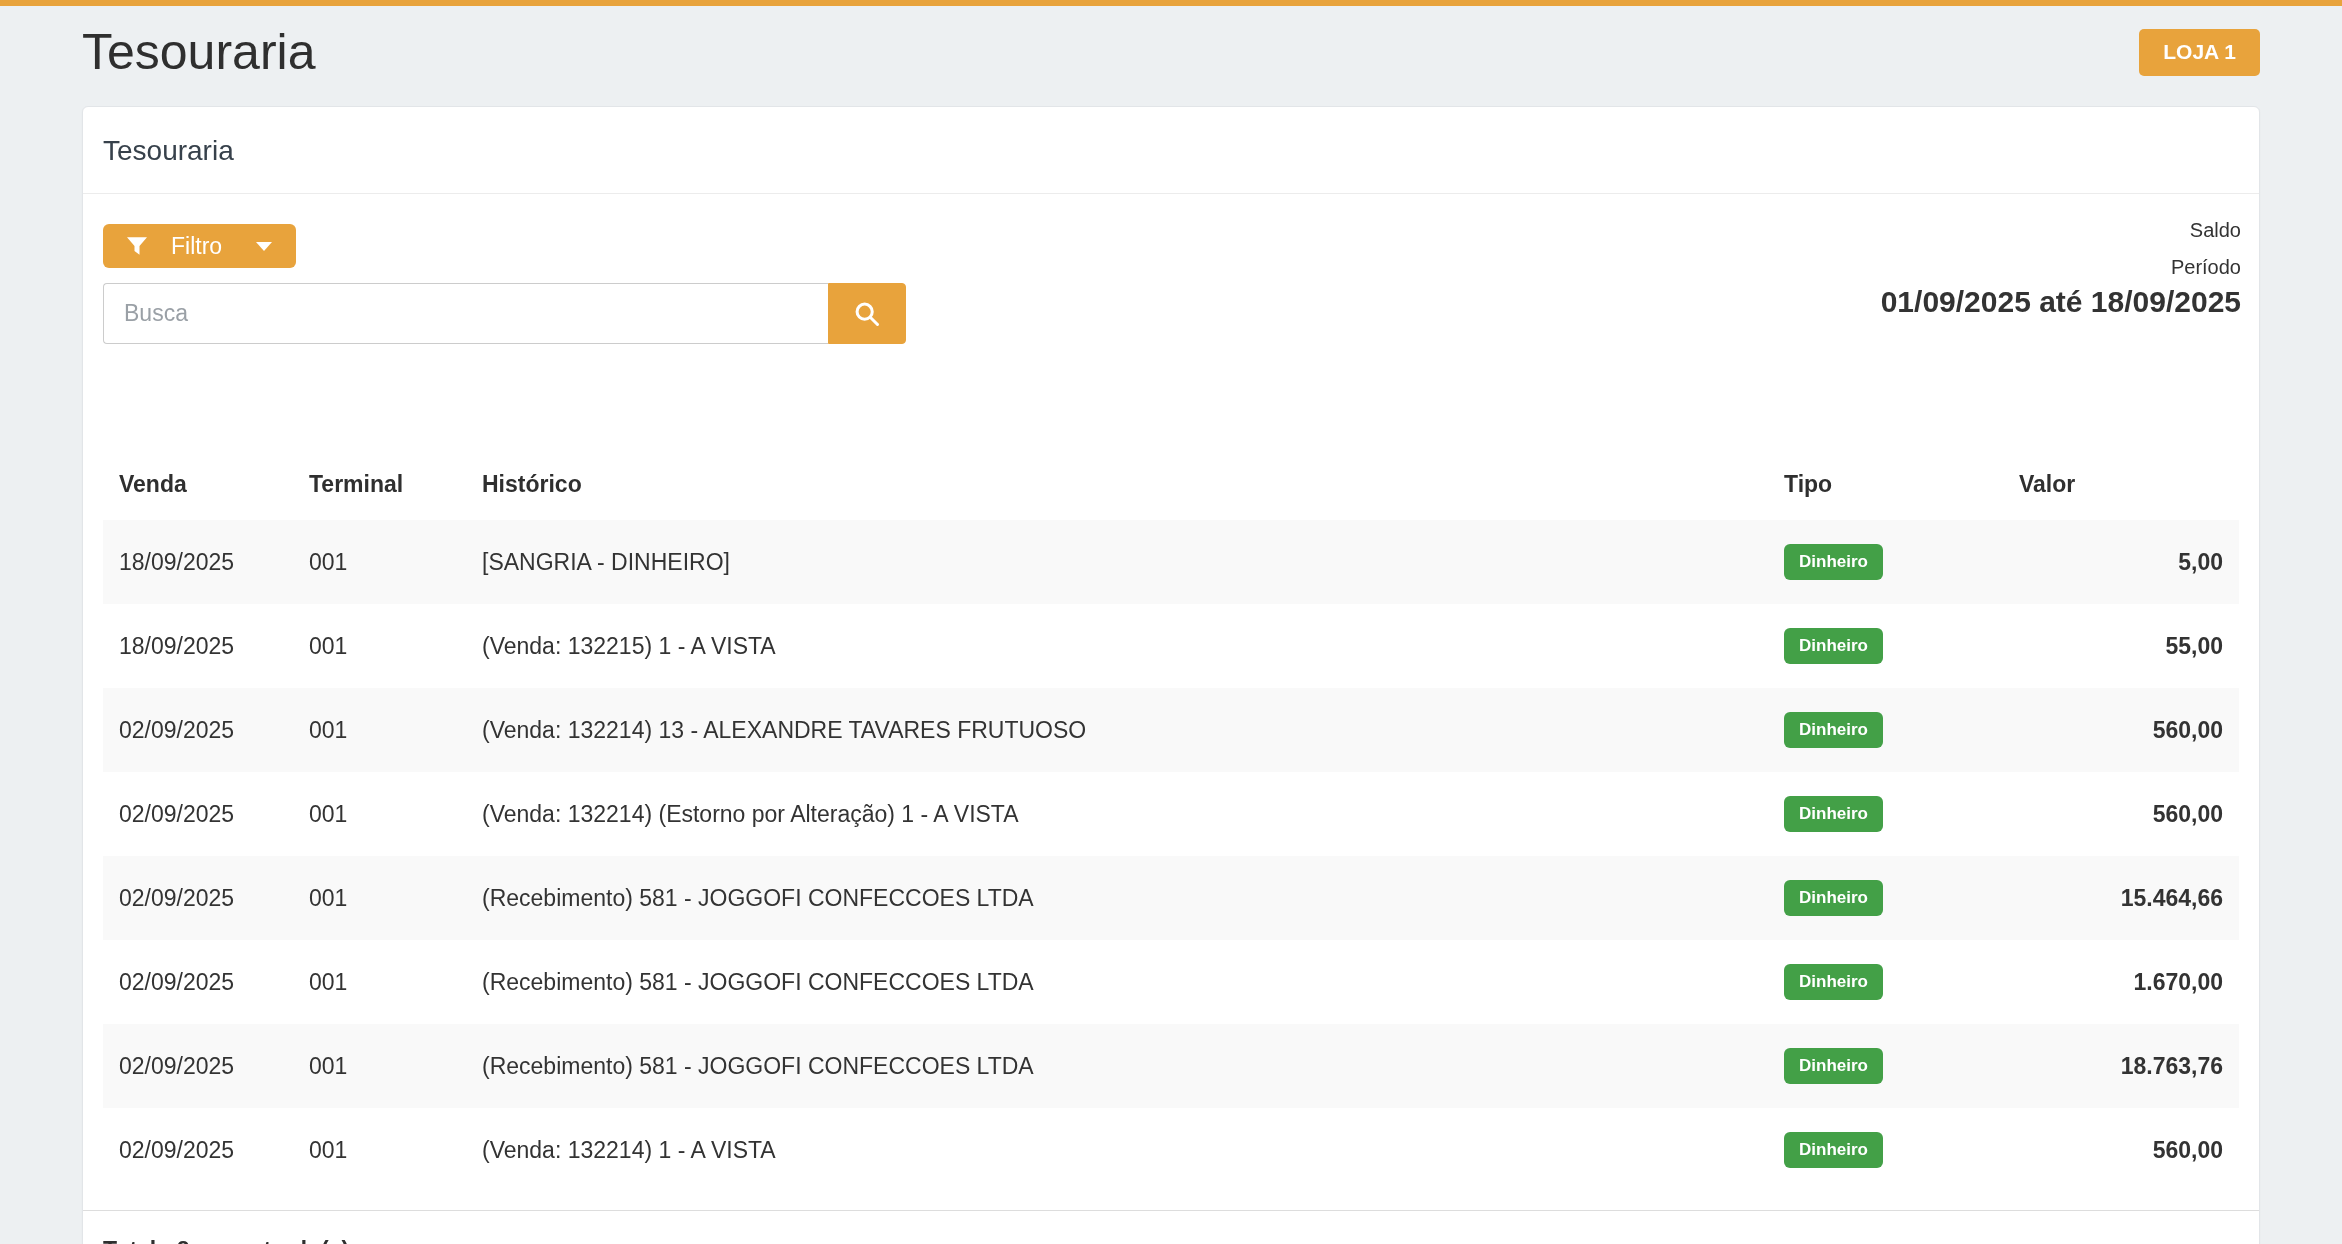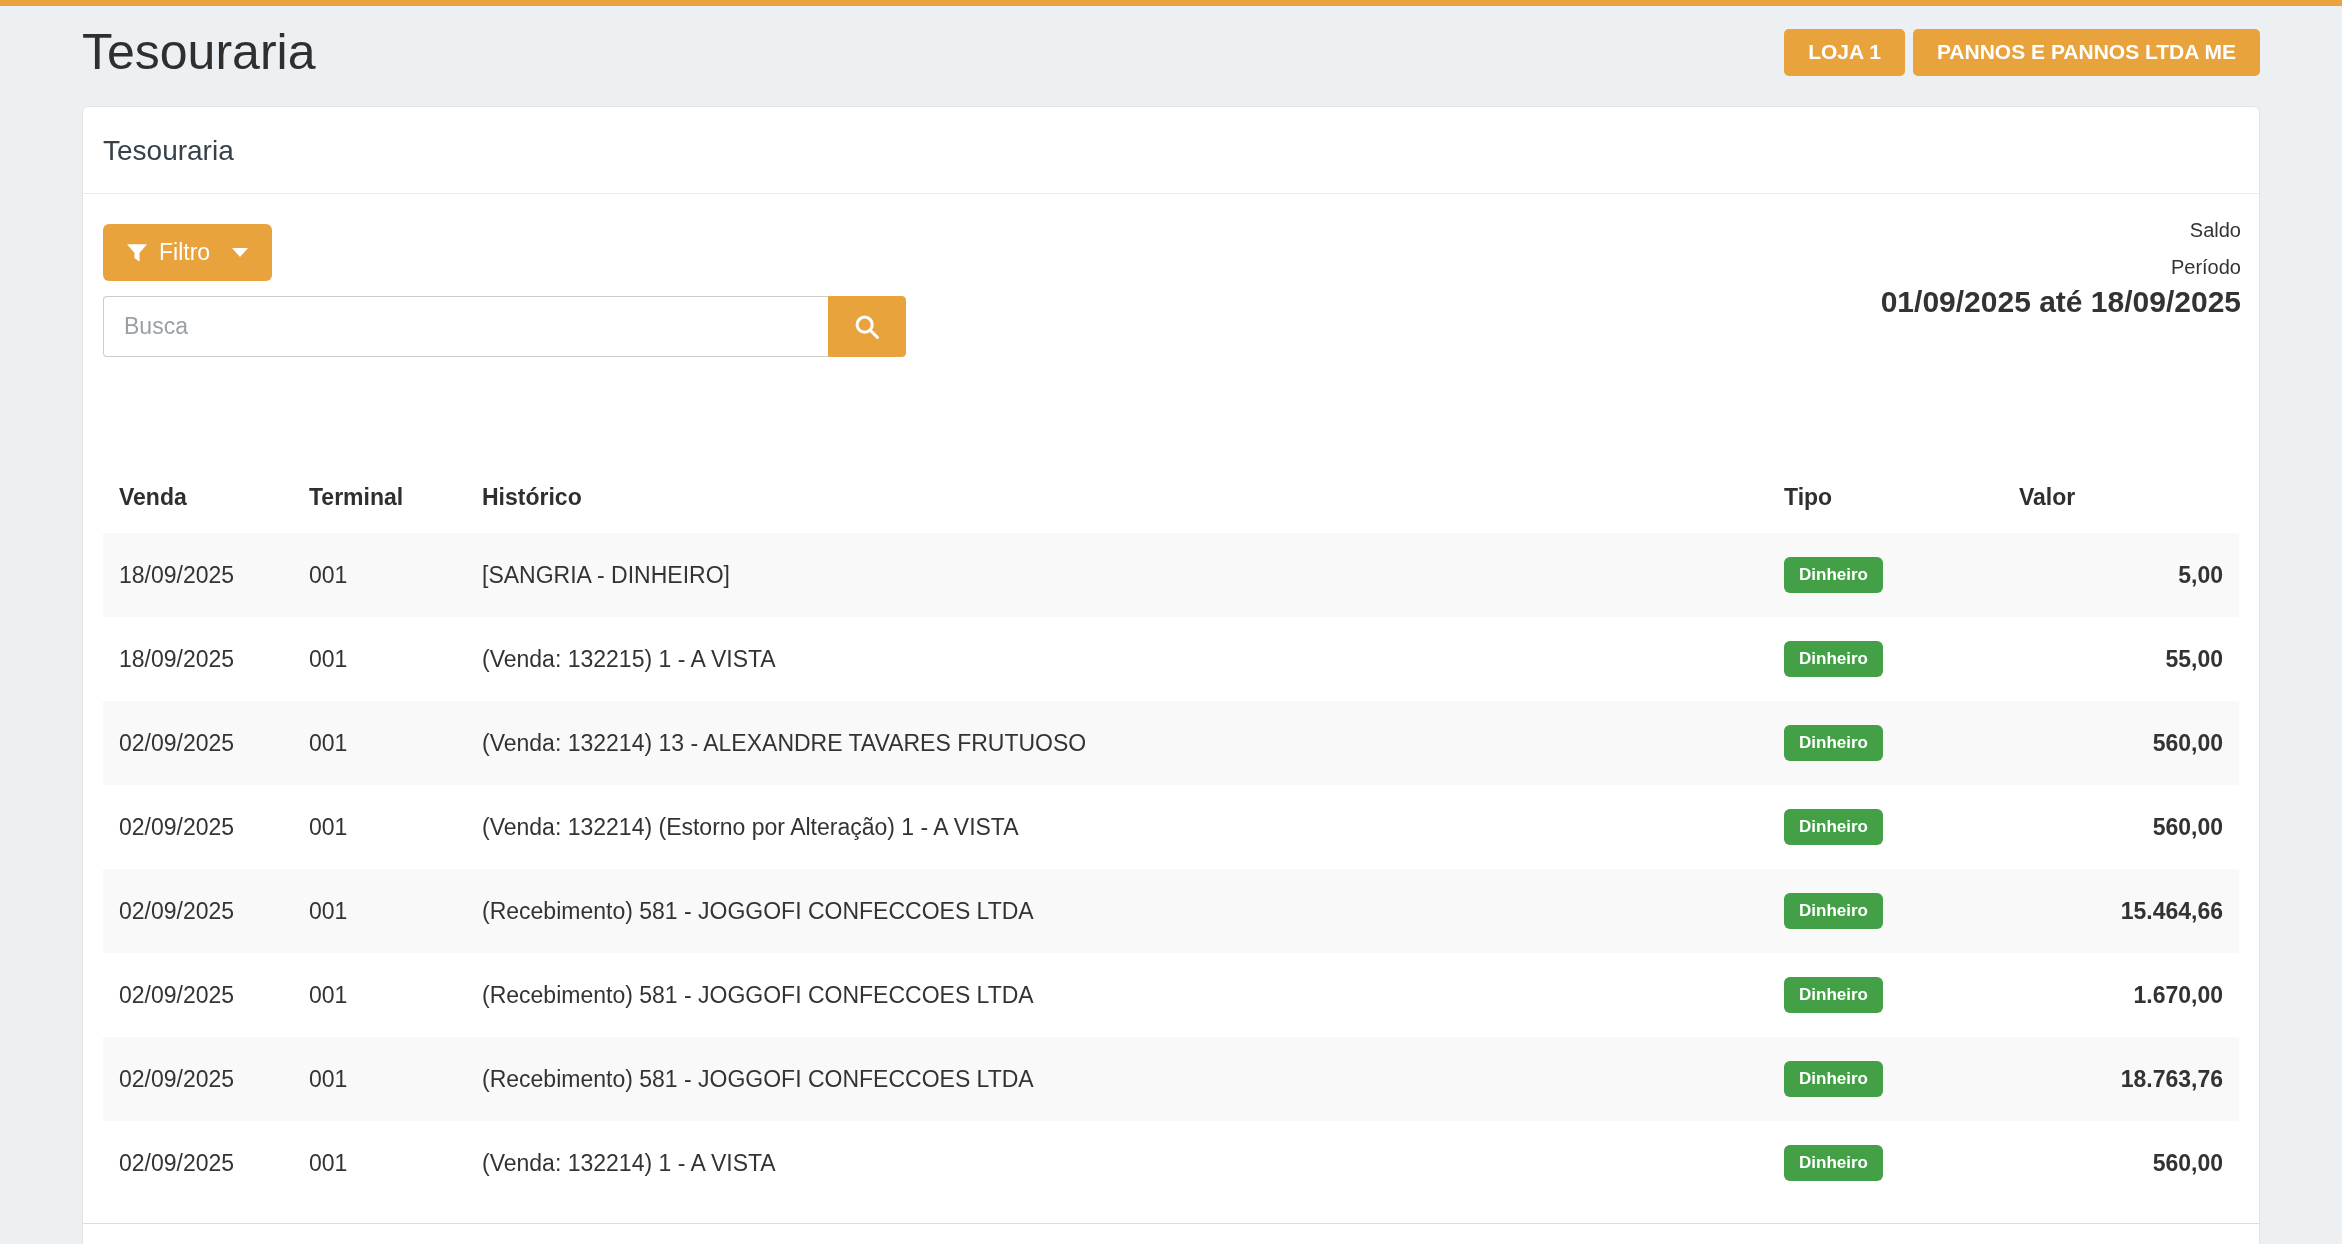--- a/index.html
+++ b/index.html
@@ -59,26 +59,26 @@
     color: #37414b;
     border-bottom: 1px solid #ececec;
   }
   .card-body {
     padding: 30px 20px 0 20px;
     position: relative;
   }
   .filter-btn {
     display: inline-flex;
     align-items: center;
-    gap: 12px;
+    gap: 24px;
     background: #e8a33c;
     color: #fff;
     border: none;
     border-radius: 6px;
-    height: 57px;
+    height: 44px;
     padding: 0 24px;
     font-family: inherit;
     font-size: 23px;
     cursor: pointer;
   }
   .caret-down {
     width: 0; height: 0;
     border-left: 8px solid transparent;
     border-right: 8px solid transparent;
     border-top: 9px solid #fff;
@@ -179,21 +179,20 @@
 <body>
 
 <div class="viewport">
 
   <div class="top-accent"></div>
 
   <div class="page-header">
     <h1 class="page-title">Tesouraria</h1>
     <div class="header-buttons">
       <button class="btn-orange">LOJA 1</button>
-      <button class="btn-orange">PANNOS E PANNOS LTDA ME</button>
     </div>
   </div>
 
   <div class="card">
 
     <div class="card-header">Tesouraria</div>
 
     <div class="card-body">
 
       <button class="filter-btn">

